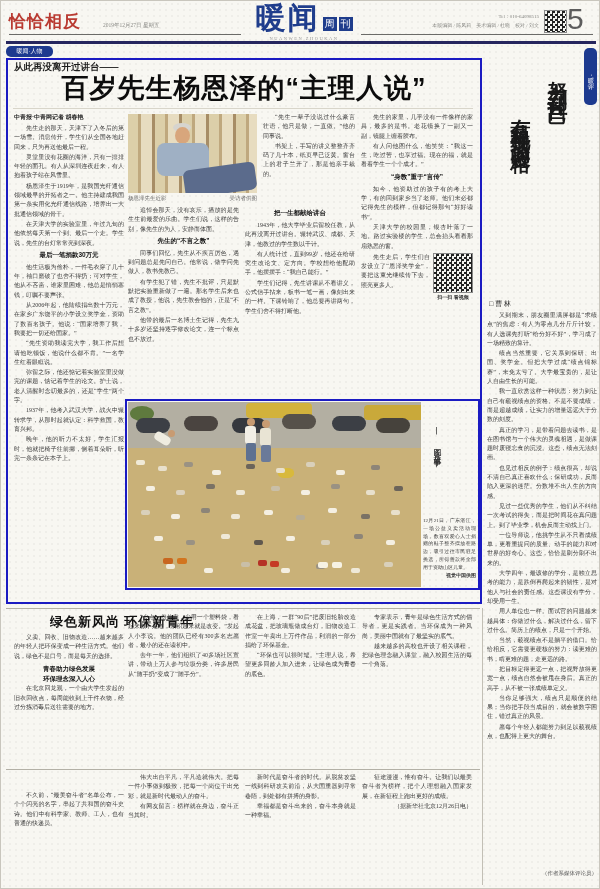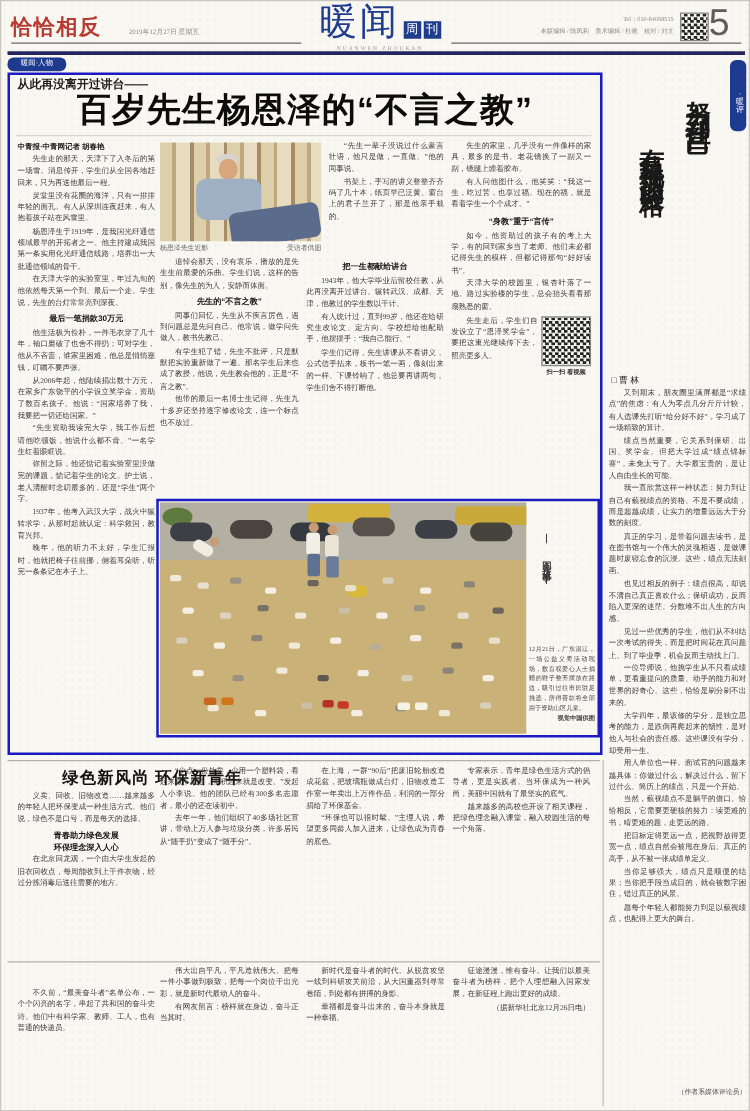--- a/index.html
+++ b/index.html
@@ -13,21 +13,21 @@
   .bp{margin:0 0 1px;text-indent:2em;font-size:6px;line-height:1.55;color:#3b3b3b;}
   .sub{font-size:6.5px;font-weight:bold;text-align:center;color:#141414;margin:3px 0;text-indent:0;
        font-family:"Liberation Sans",sans-serif;}
   .byline{font-size:6px;font-weight:bold;color:#222;margin-bottom:2px;}
   
   .paper-logo{left:8px;top:9px;font-size:17px;font-weight:900;color:#b93a31;letter-spacing:1px;
               font-family:"Liberation Serif",serif;}
   .date-line{left:102px;top:21px;font-size:5.5px;color:#8a8a86;}
   .rule{height:1px;background:#6b6b68;}
   .weekly{left:240px;top:2px;width:126px;display:flex;align-items:flex-end;justify-content:center;gap:3px;}
-  .weekly-main{font-size:30px;font-weight:400;color:#1f3d8c;letter-spacing:2px;line-height:1;
+  .weekly-main{font-size:30px;font-weight:700;color:#1f3d8c;letter-spacing:2px;line-height:1;
                font-family:"Liberation Sans",sans-serif;}
   .weekly-subbox{display:flex;gap:2px;padding-bottom:2px;}
   .weekly-subbox span{display:block;width:14px;height:14px;background:#1f3d8c;color:#fff;
                font-size:10px;line-height:14px;text-align:center;font-family:"Liberation Sans",sans-serif;}
   .weekly-note{left:240px;top:35px;width:126px;text-align:center;font-size:4.5px;color:#999;letter-spacing:1.5px;}
   .head-info{left:430px;top:12px;width:108px;text-align:right;font-size:5px;color:#8a8a86;line-height:1.7;}
   .qr{background:repeating-conic-gradient(#222 0% 25%, #f4f4f0 0% 50%);background-size:5px 5px;border:1px solid #888;}
   .page-num{left:566px;top:1px;font-size:30px;color:#5d5d5d;font-family:"Liberation Sans",sans-serif;}
   .thick-rule{left:5px;top:40px;width:590px;height:3px;background:#26265e;}
   .tag{background:#1d3a8f;border-radius:5px;color:#fff;font-family:"Liberation Sans",sans-serif;}
@@ -134,21 +134,21 @@
   <div class="abs page-num">5</div>
   <div class="abs thick-rule"></div>
 
   <div class="abs tag tag-left">暖闻·人物</div>
   <div class="abs tag tag-right">
     <span>暖·评</span>
   </div>
 
   <div class="abs boxA"></div>
   <div class="abs kicker">从此再没离开过讲台——</div>
-  <div class="abs headline">百岁先生杨恩泽的“不言之教”</div>
+  <div class="abs headline">百岁先生杨恩泽的“主理人说”</div>
   <div class="abs hairline"></div>
 
   <div class="col" style="left:13px;top:112px;width:110px;height:484px;">
     <div class="byline">中青报·中青网记者 胡春艳</div>
     <div>
 
     <p class="bp">先生走的那天，天津下了入冬后的第一场雪。消息传开，学生们从全国各地赶回来，只为再送他最后一程。</p>
         <p class="bp">灵堂里没有花圈的海洋，只有一排排年轻的面孔。有人从深圳连夜赶来，有人抱着孩子站在风雪里。</p>
         <p class="bp">杨恩泽生于1919年，是我国光纤通信领域最早的开拓者之一。他主持建成我国第一条实用化光纤通信线路，培养出一大批通信领域的骨干。</p>
         <p class="bp">在天津大学的实验室里，年过九旬的他依然每天第一个到、最后一个走。学生说，先生的台灯常常亮到深夜。</p>

